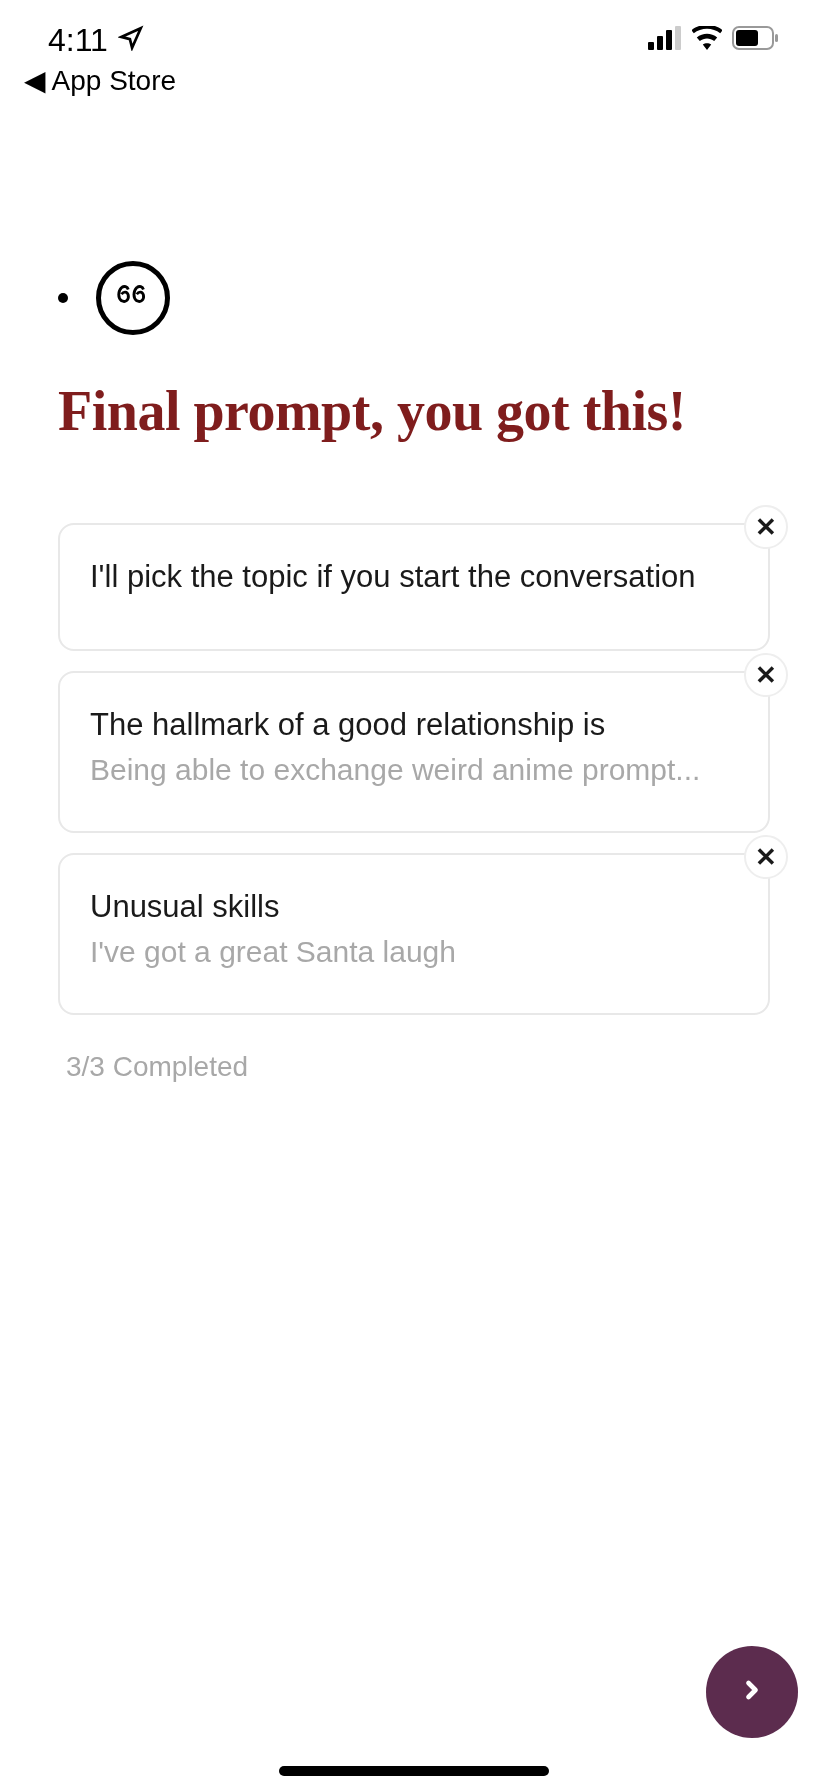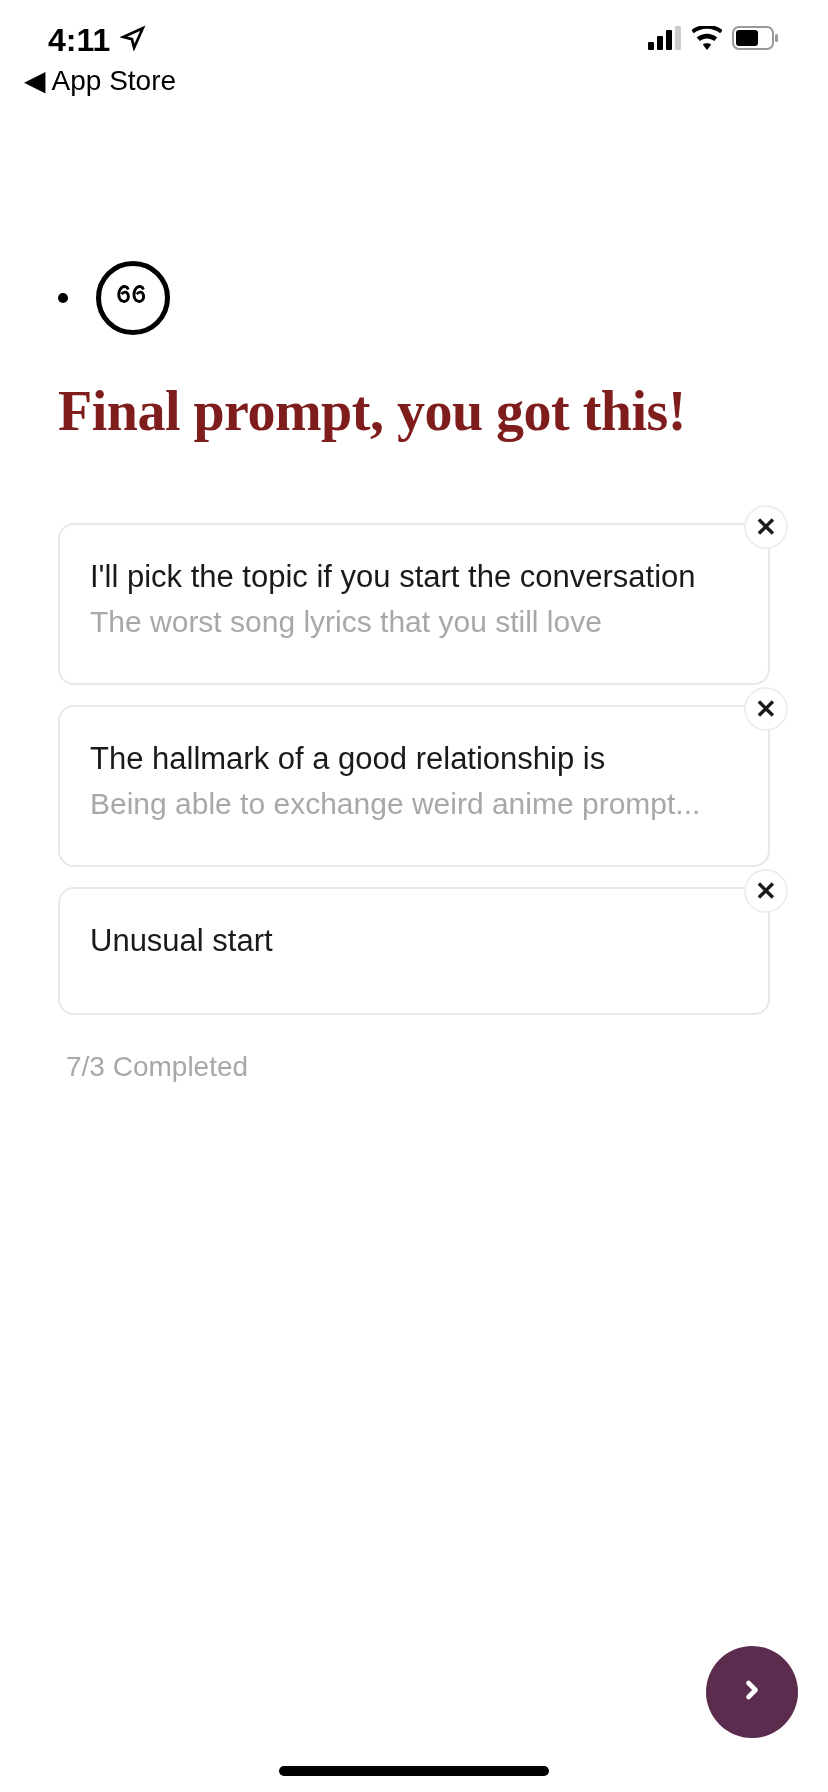--- a/index.html
+++ b/index.html
@@ -20,21 +20,21 @@
       justify-content: space-between;
       align-items: center;
       padding: 20px 48px 0 48px;
       height: 60px;
     }
     .status-left {
       display: flex;
       align-items: center;
       gap: 10px;
       font-size: 32px;
-      font-weight: 700;
+      font-weight: 400;
     }
     .status-right {
       display: flex;
       align-items: center;
       gap: 10px;
     }
     .breadcrumb {
       display: flex;
       align-items: center;
       padding: 4px 24px;
@@ -192,43 +192,43 @@
         <path d="M8 4 C4 8, 4 15, 8 18 C12 20, 16 17, 15 12 C14 8, 10 8, 8 11 M8 4 C11 2, 14 3, 15 6"></path>
         <path d="M24 4 C20 8, 20 15, 24 18 C28 20, 32 17, 31 12 C30 8, 26 8, 24 11 M24 4 C27 2, 30 3, 31 6"></path>
       </svg>
     </div>
   </div>
 
   <h1 class="page-title">Final prompt, you got this!</h1>
 
   <div class="prompt-card">
     <div class="prompt-title">I'll pick the topic if you start the conversation</div>
-    <div class="prompt-answer">The worst song lyrics that you still love</div>
     <div class="close-btn">
       <span>✕</span>
     </div>
   </div>
 
   <div class="prompt-card">
     <div class="prompt-title">The hallmark of a good relationship is</div>
     <div class="prompt-answer">Being able to exchange weird anime prompt...</div>
     <div class="close-btn">
       <span>✕</span>
     </div>
   </div>
 
   <div class="prompt-card">
-    <div class="prompt-title">Unusual start</div>
+    <div class="prompt-title">Unusual skills</div>
+    <div class="prompt-answer">I've got a great Santa laugh</div>
     <div class="close-btn">
       <span>✕</span>
     </div>
   </div>
 
   <div class="footer-row">
-    <span>7/3 Completed</span>
+    <span>3/3 Completed</span>
   </div>
 </div>
 
 <div class="next-btn">
   <span>
     <svg width="28" height="28" viewBox="0 0 24 24" fill="none" stroke="#fff" stroke-width="4" stroke-linecap="round" stroke-linejoin="round">
       <polyline points="9 18 15 12 9 6"></polyline>
     </svg>
   </span>
 </div>

